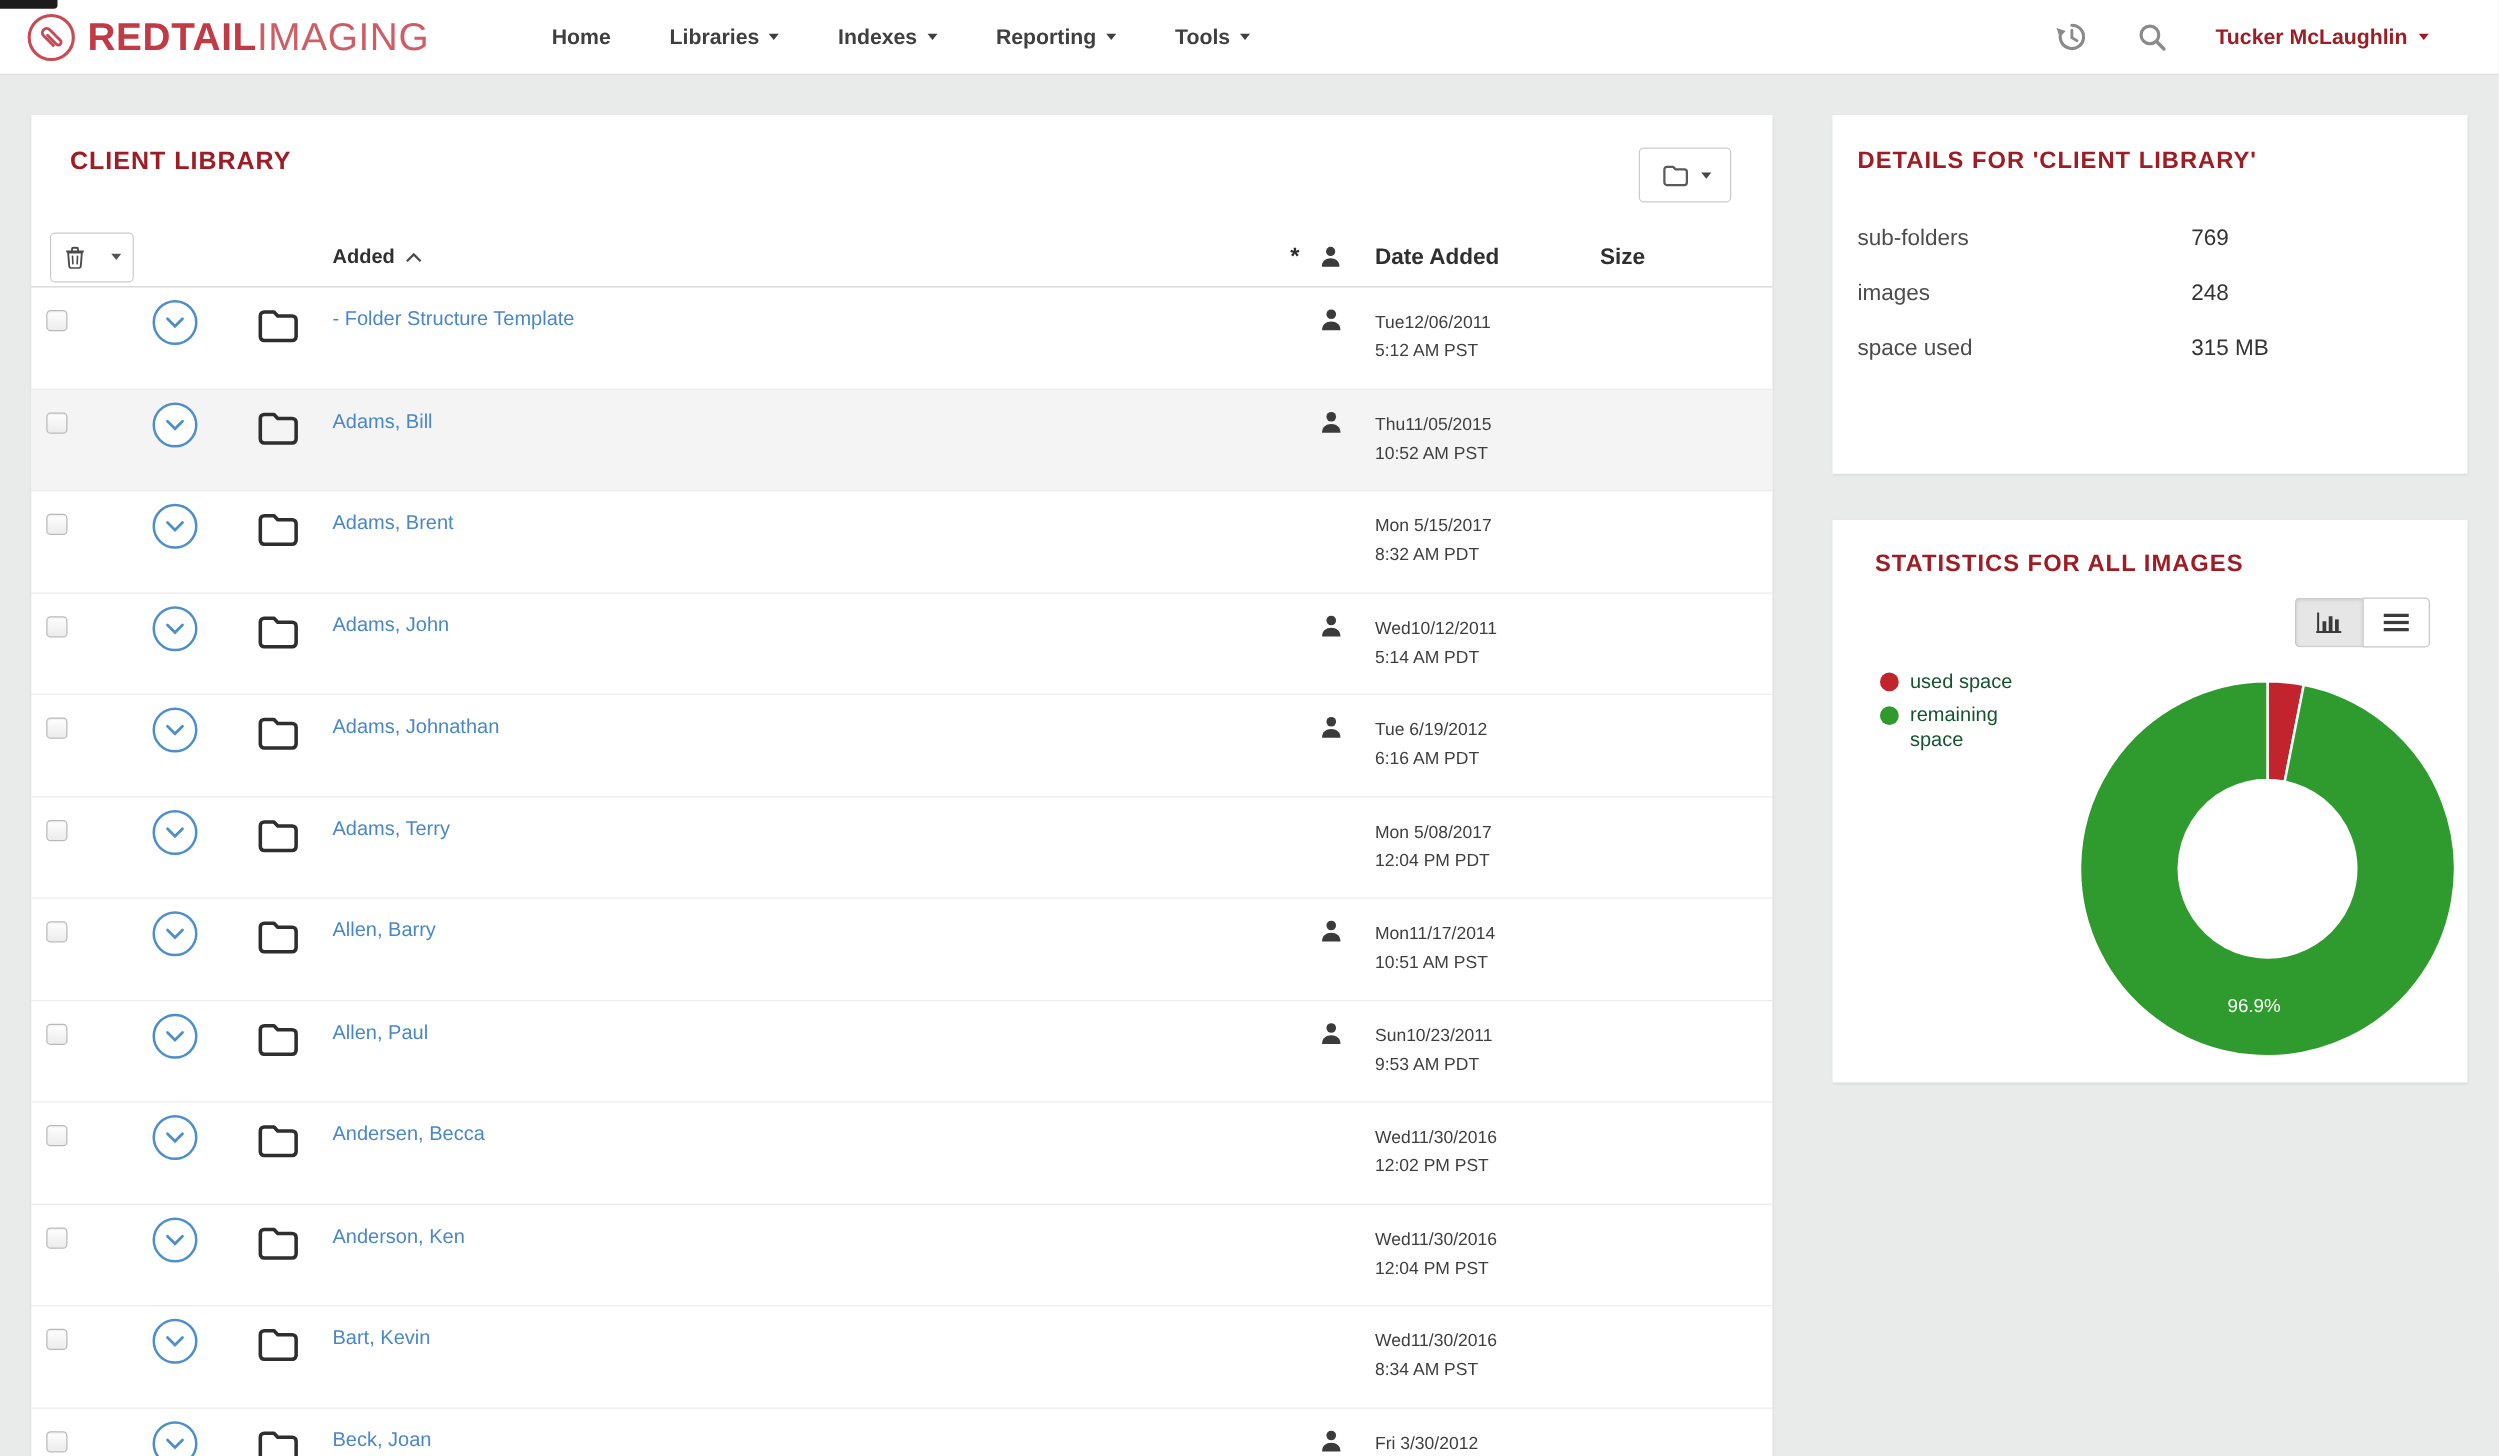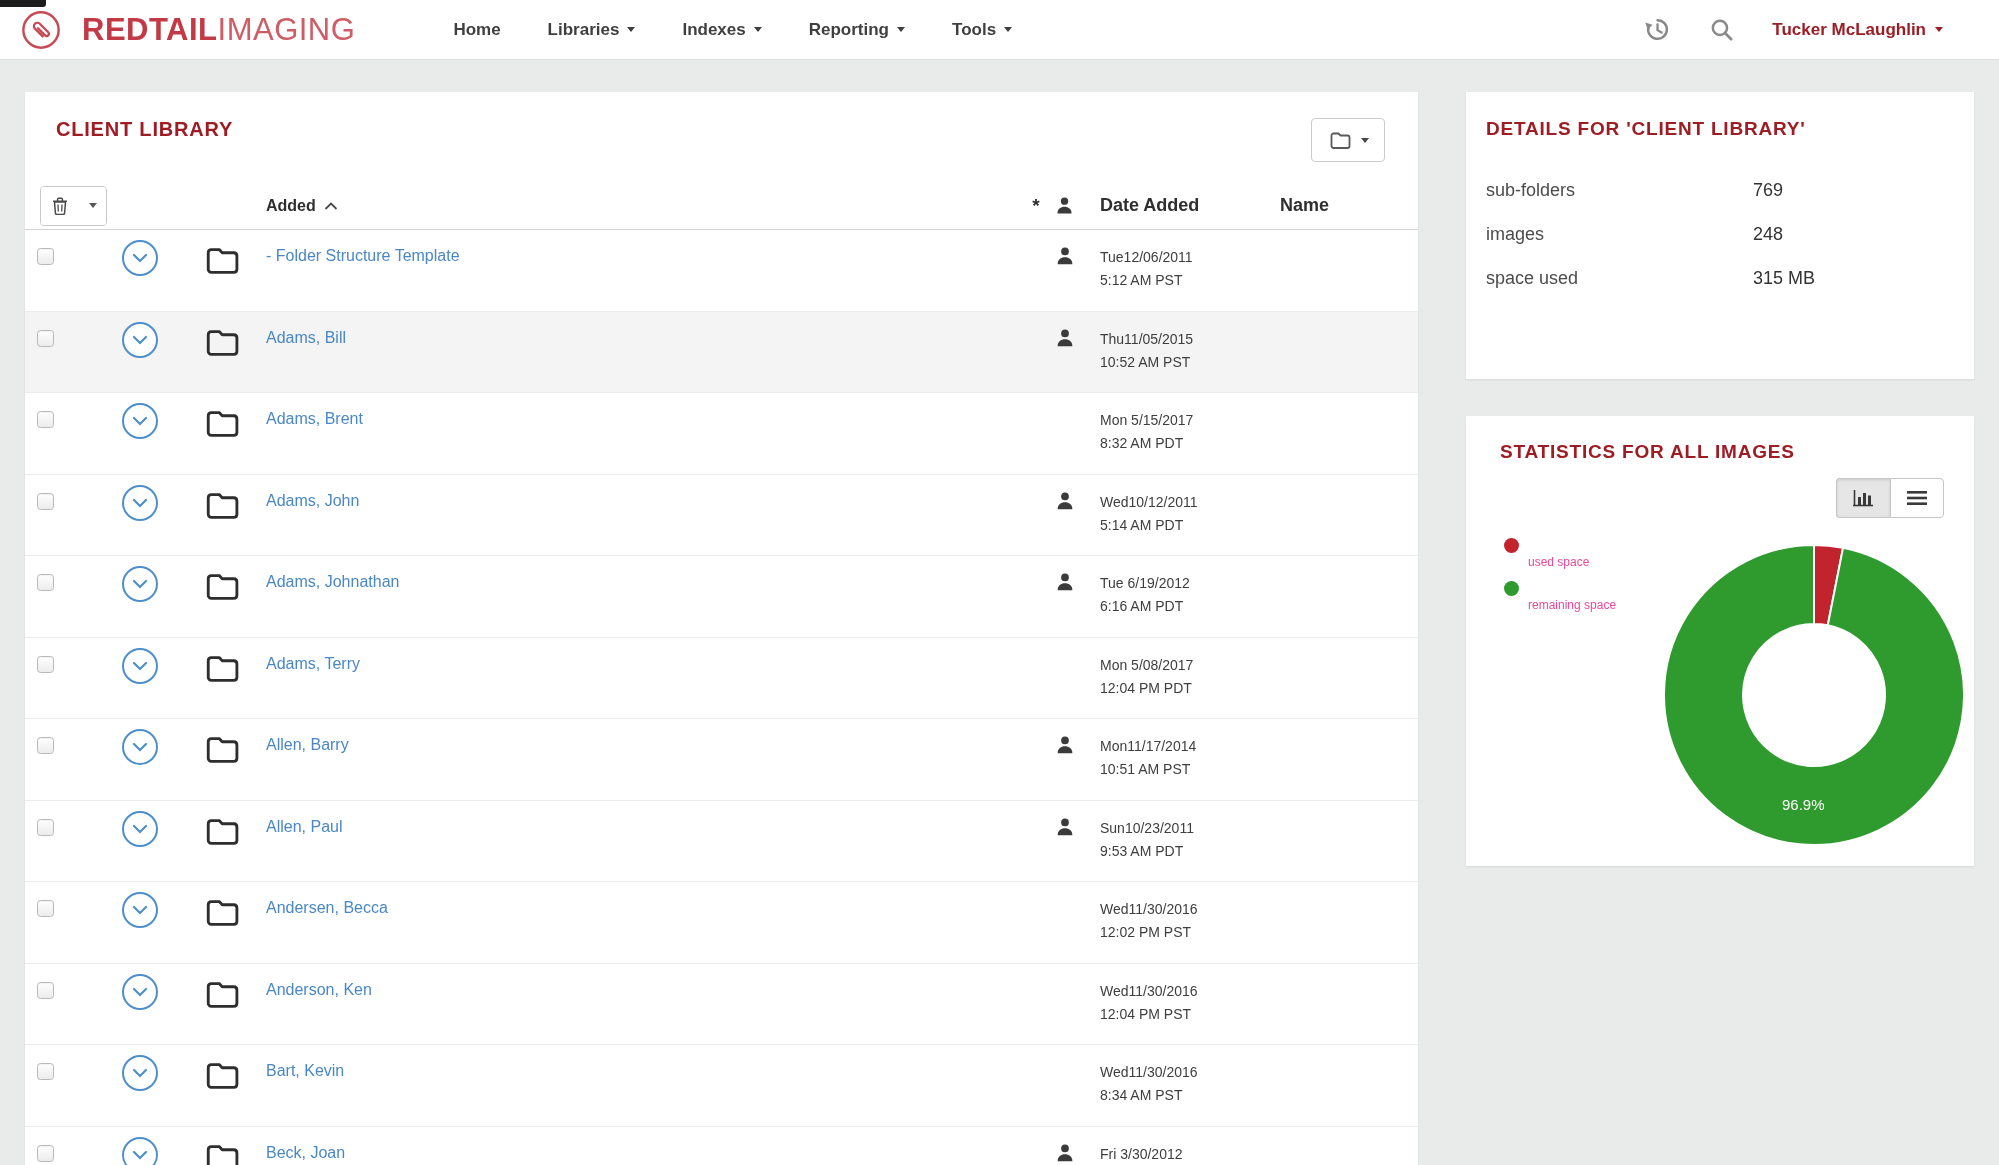--- a/index.html
+++ b/index.html
@@ -11,21 +11,21 @@
     position:relative;
   }
   
   .window-chip { position:absolute; top:0; left:0; width:46px; height:7px; background:#1c1c1c; border-radius:0 0 3px 0; z-index:30; }
 
   
   .navbar {
     height:60px; background:#fff; border-bottom:1px solid #dedede;
     display:flex; align-items:center; padding:0 56px 0 20px; position:relative; z-index:5;
   }
-  .brand { display:flex; align-items:center; gap:20px; }
+  .brand { display:flex; align-items:center; gap:8px; }
   .brand-text { font-size:31px; letter-spacing:.5px; white-space:nowrap; }
   .brand-bold { font-weight:800; color:#c23a45; }
   .brand-light { font-weight:400; color:#cf5d66; }
   .main-nav { display:flex; align-items:center; gap:47px; margin-left:98px; }
   .nav-item { display:flex; align-items:center; gap:8px; font-size:17px; font-weight:700; color:#3f3f3f; cursor:pointer; }
   .caret { display:inline-block; width:0; height:0; border-left:4.5px solid transparent; border-right:4.5px solid transparent; border-top:5.5px solid currentColor; }
   .nav-right { margin-left:auto; display:flex; align-items:center; gap:38px; }
   .icon-btn { background:none; border:none; cursor:pointer; display:flex; align-items:center; }
   .user-menu { display:flex; align-items:center; gap:9px; font-size:17px; font-weight:700; color:#9c1d24; cursor:pointer; }
 
@@ -84,21 +84,21 @@
   .stats-panel { height:450px; position:relative; }
   .stats-panel .panel-title { position:absolute; top:25px; left:34px; font-size:19px; }
   .toggle-group { position:absolute; top:62px; right:30px; display:flex; }
   .toggle-btn { width:54px; height:40px; background:#fff; border:1px solid #c6c6c6; display:flex; align-items:center; justify-content:center; cursor:pointer; }
   .toggle-btn.active { background:#e6e6e6; box-shadow:inset 0 1px 3px rgba(0,0,0,.12); }
   .toggle-btn:first-child { border-radius:4px 0 0 4px; border-right:none; }
   .toggle-btn:last-child { border-radius:0 4px 4px 0; }
   .legend { position:absolute; left:38px; top:120px; display:flex; flex-direction:column; gap:7px; }
   .legend-item { display:flex; align-items:flex-start; gap:9px; cursor:pointer; }
   .legend-dot { width:15px; height:15px; border-radius:50%; margin-top:2px; flex:0 0 auto; }
-  .legend-label { font-size:12px; color:#ec4899; max-width:92px; line-height:20px;margin-top:16px; }
+  .legend-label { font-size:16px; color:#14532d; max-width:92px; line-height:20px; }
   .donut-wrap { position:absolute; left:193px; top:124px; width:310px; height:310px; }
   .donut-label { fill:#fff; font-size:15px; font-family:"Liberation Sans",sans-serif; }
 </style>
 </head>
 <body>
 
 <div class="window-chip"></div>
 
 <header class="navbar">
   <div class="brand">
@@ -195,21 +195,21 @@
         </svg>
       </div>
       <div class="hcell h-star">*</div>
       <div class="hcell">
         <svg width="21" height="21" viewBox="0 0 24 24">
           <circle cx="12" cy="7" r="4.2" fill="#3b3b3b"></circle>
           <path d="M4 20.5 c0-4.6 3.6-7.2 8-7.2 s8 2.6 8 7.2 v.5 H4 z" fill="#3b3b3b"></path>
         </svg>
       </div>
       <div class="hcell h-date">Date Added</div>
-      <div class="hcell h-size">Name</div>
+      <div class="hcell h-size">Size</div>
     </div>
 
     <div id="rows">
       <div class="tgrid trow">
         <div class="cell c-check">
           <span class="checkbox"></span>
           <span class="expand-btn">
             <svg width="16" height="10" viewBox="0 0 16 10">
               <polyline points="2,2 8,8 14,2" fill="none" stroke="#4e8fcb" stroke-width="2.2" stroke-linecap="round"></polyline>
             </svg>

